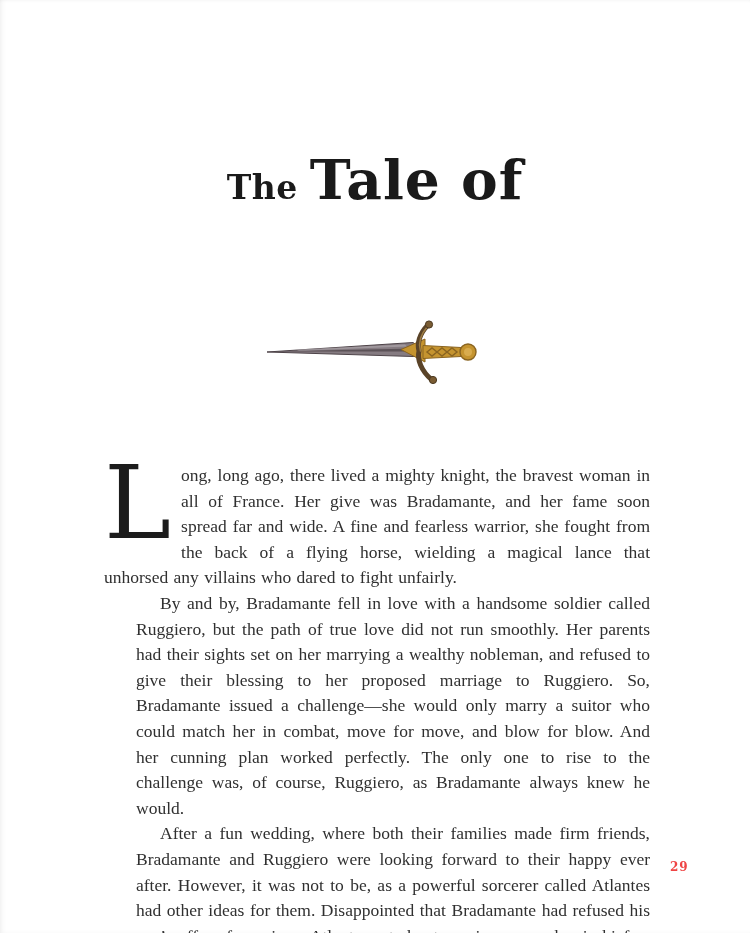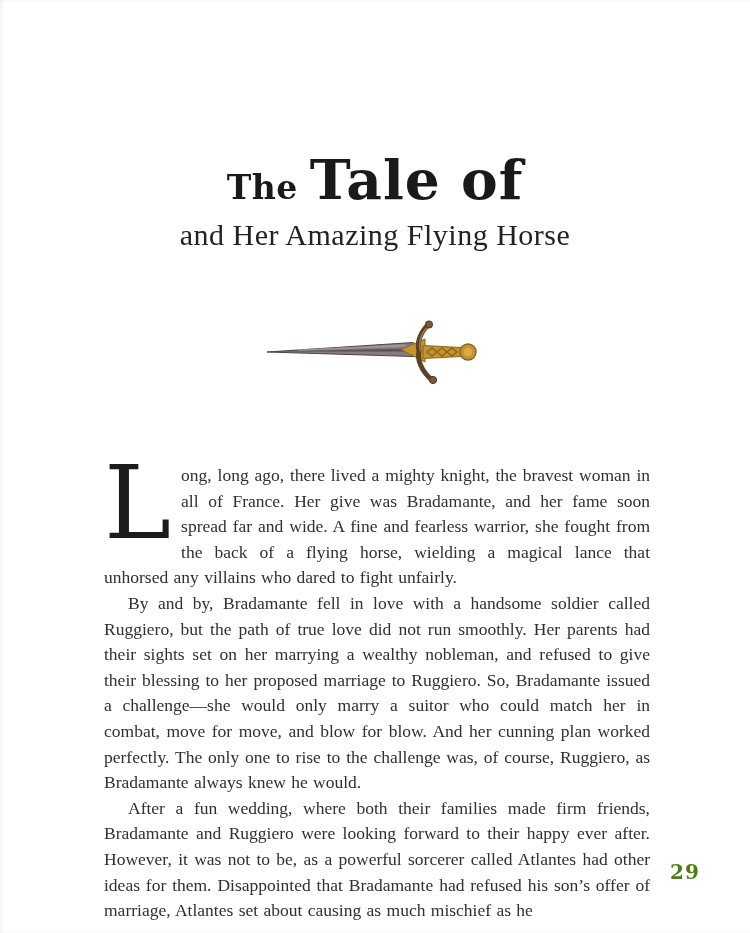--- a/index.html
+++ b/index.html
@@ -74,53 +74,52 @@
     left: 104px;
     width: 546px;
     font-family: "Liberation Serif", serif;
     font-size: 17.5px;
     line-height: 25.6px;
     text-align: justify;
     color: #303030;
     word-spacing: 1px;
   }
   .story p { margin: 0; }
-  .story p.indented { text-indent: 24px; }
+  .story p.indented { text-indent: 24px; margin-left: 32px; }
   .dropcap {
     float: left;
     font-family: "DejaVu Serif", serif;
     font-size: 101px;
     line-height: 77px;
     height: 77px;
     margin: 2px 10px 0 0;
     color: #1c1c1c;
   }
 
   
   .page-number {
     position: absolute;
     top: 860px;
     left: 670px;
     font-family: "DejaVu Serif", serif;
     font-weight: bold;
-    font-size: 20px;
+    font-size: 12px;
     letter-spacing: 1px;
-    color: #4d7c0f;
+    color: #ef4444;
   }
 </style>
 </head>
 <body>
 
 <div class="page">
 
   <div class="title-block">
     <div class="title-line1">
       <span class="title-prefix">The</span><span>Tale of</span>
     </div>
-    <div class="subtitle">and Her Amazing Flying Horse</div>
   </div>
 
   <div class="sword-wrap">
     <svg width="220" height="70" viewBox="0 0 220 70" xmlns="http://www.w3.org/2000/svg">
 
       <polygon points="2,34 148,24.5 158,32 158,36 148,38.5" fill="#857b81" stroke="#4e4449" stroke-width="1"></polygon>
 
       <path d="M4 33.6 L150 30.5 L150 33.5 Z" fill="#4e4449" opacity="0.75"></path>
       <path d="M30 31.5 L140 26.5 L142 28.5 L34 32.8 Z" fill="#b3abb0" opacity="0.6"></path>
 

